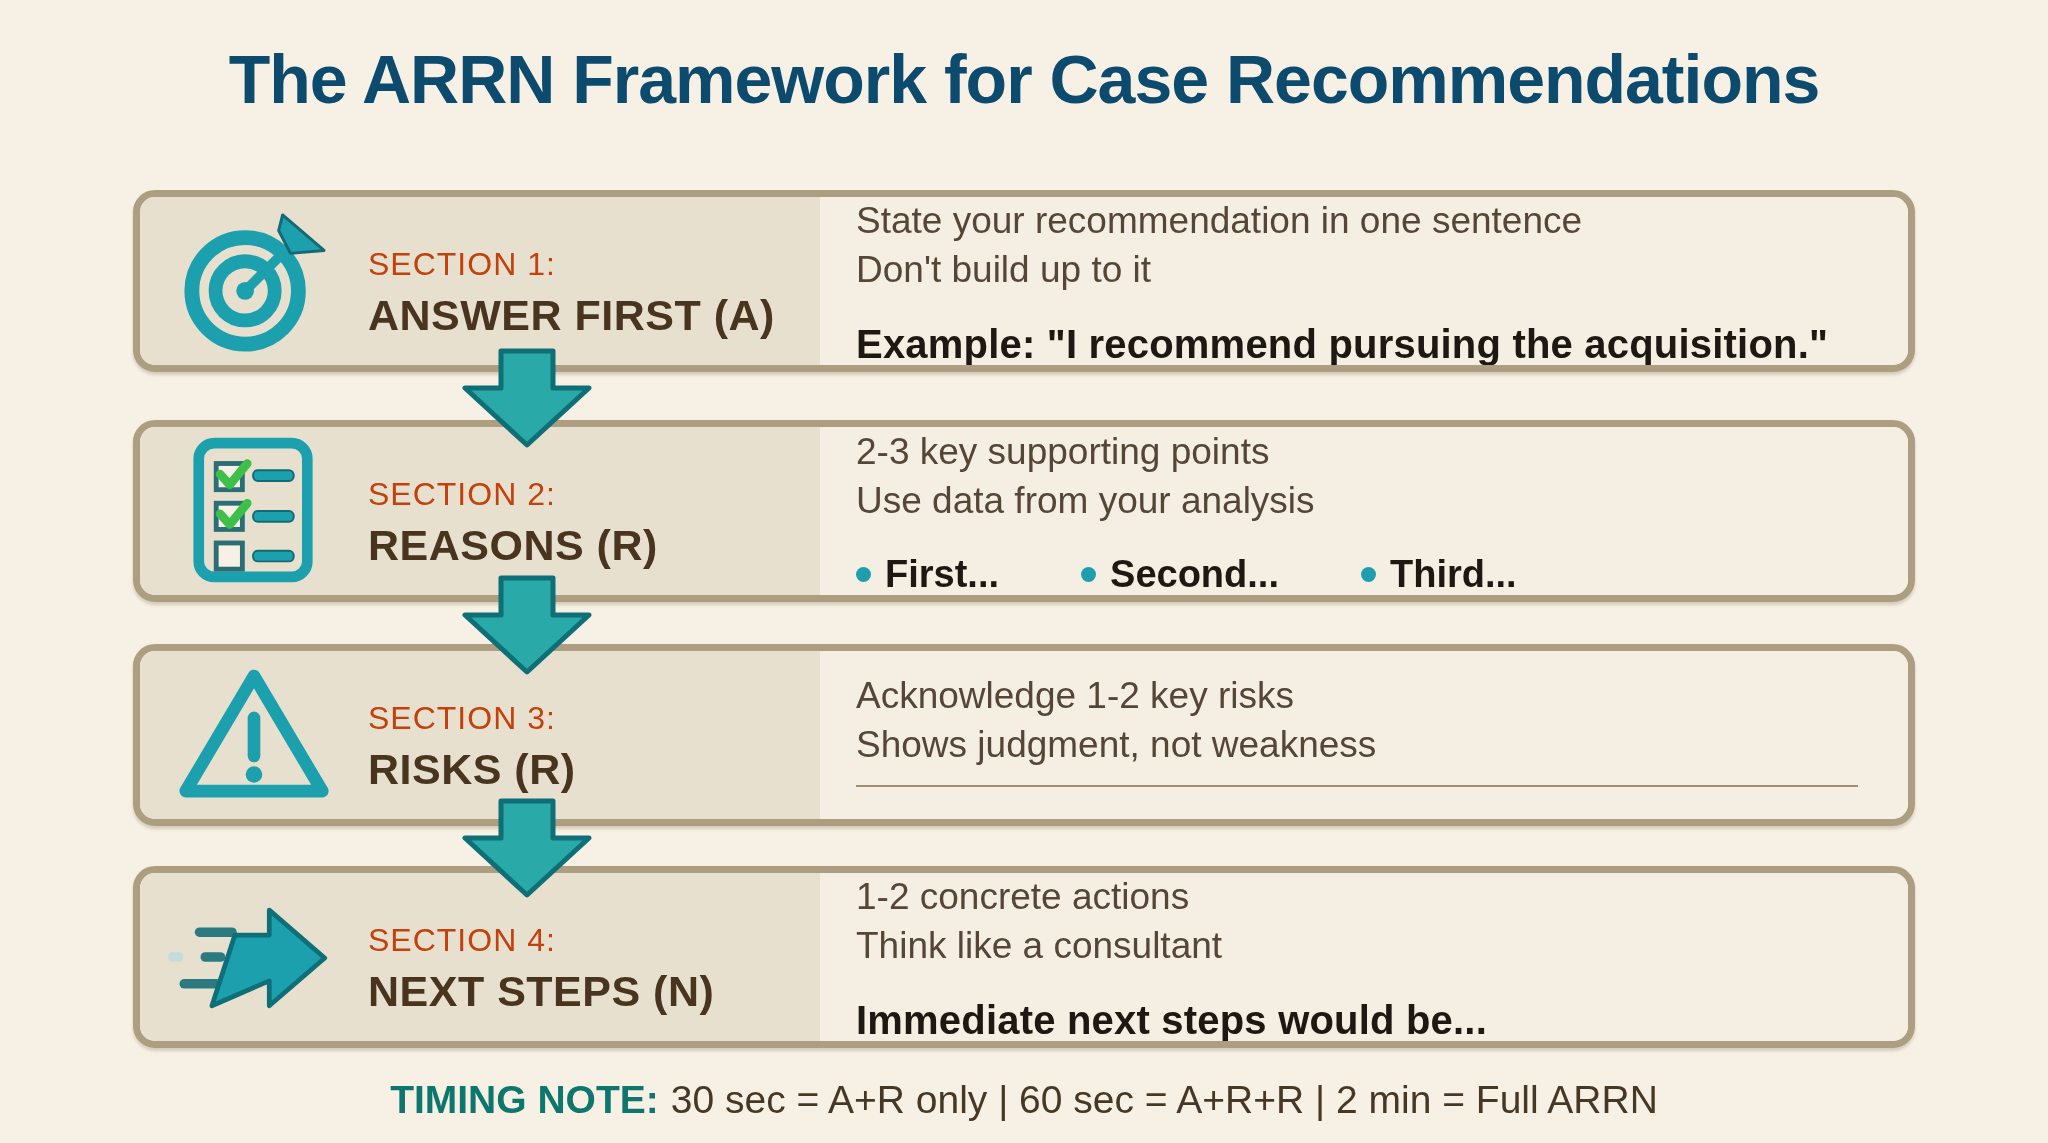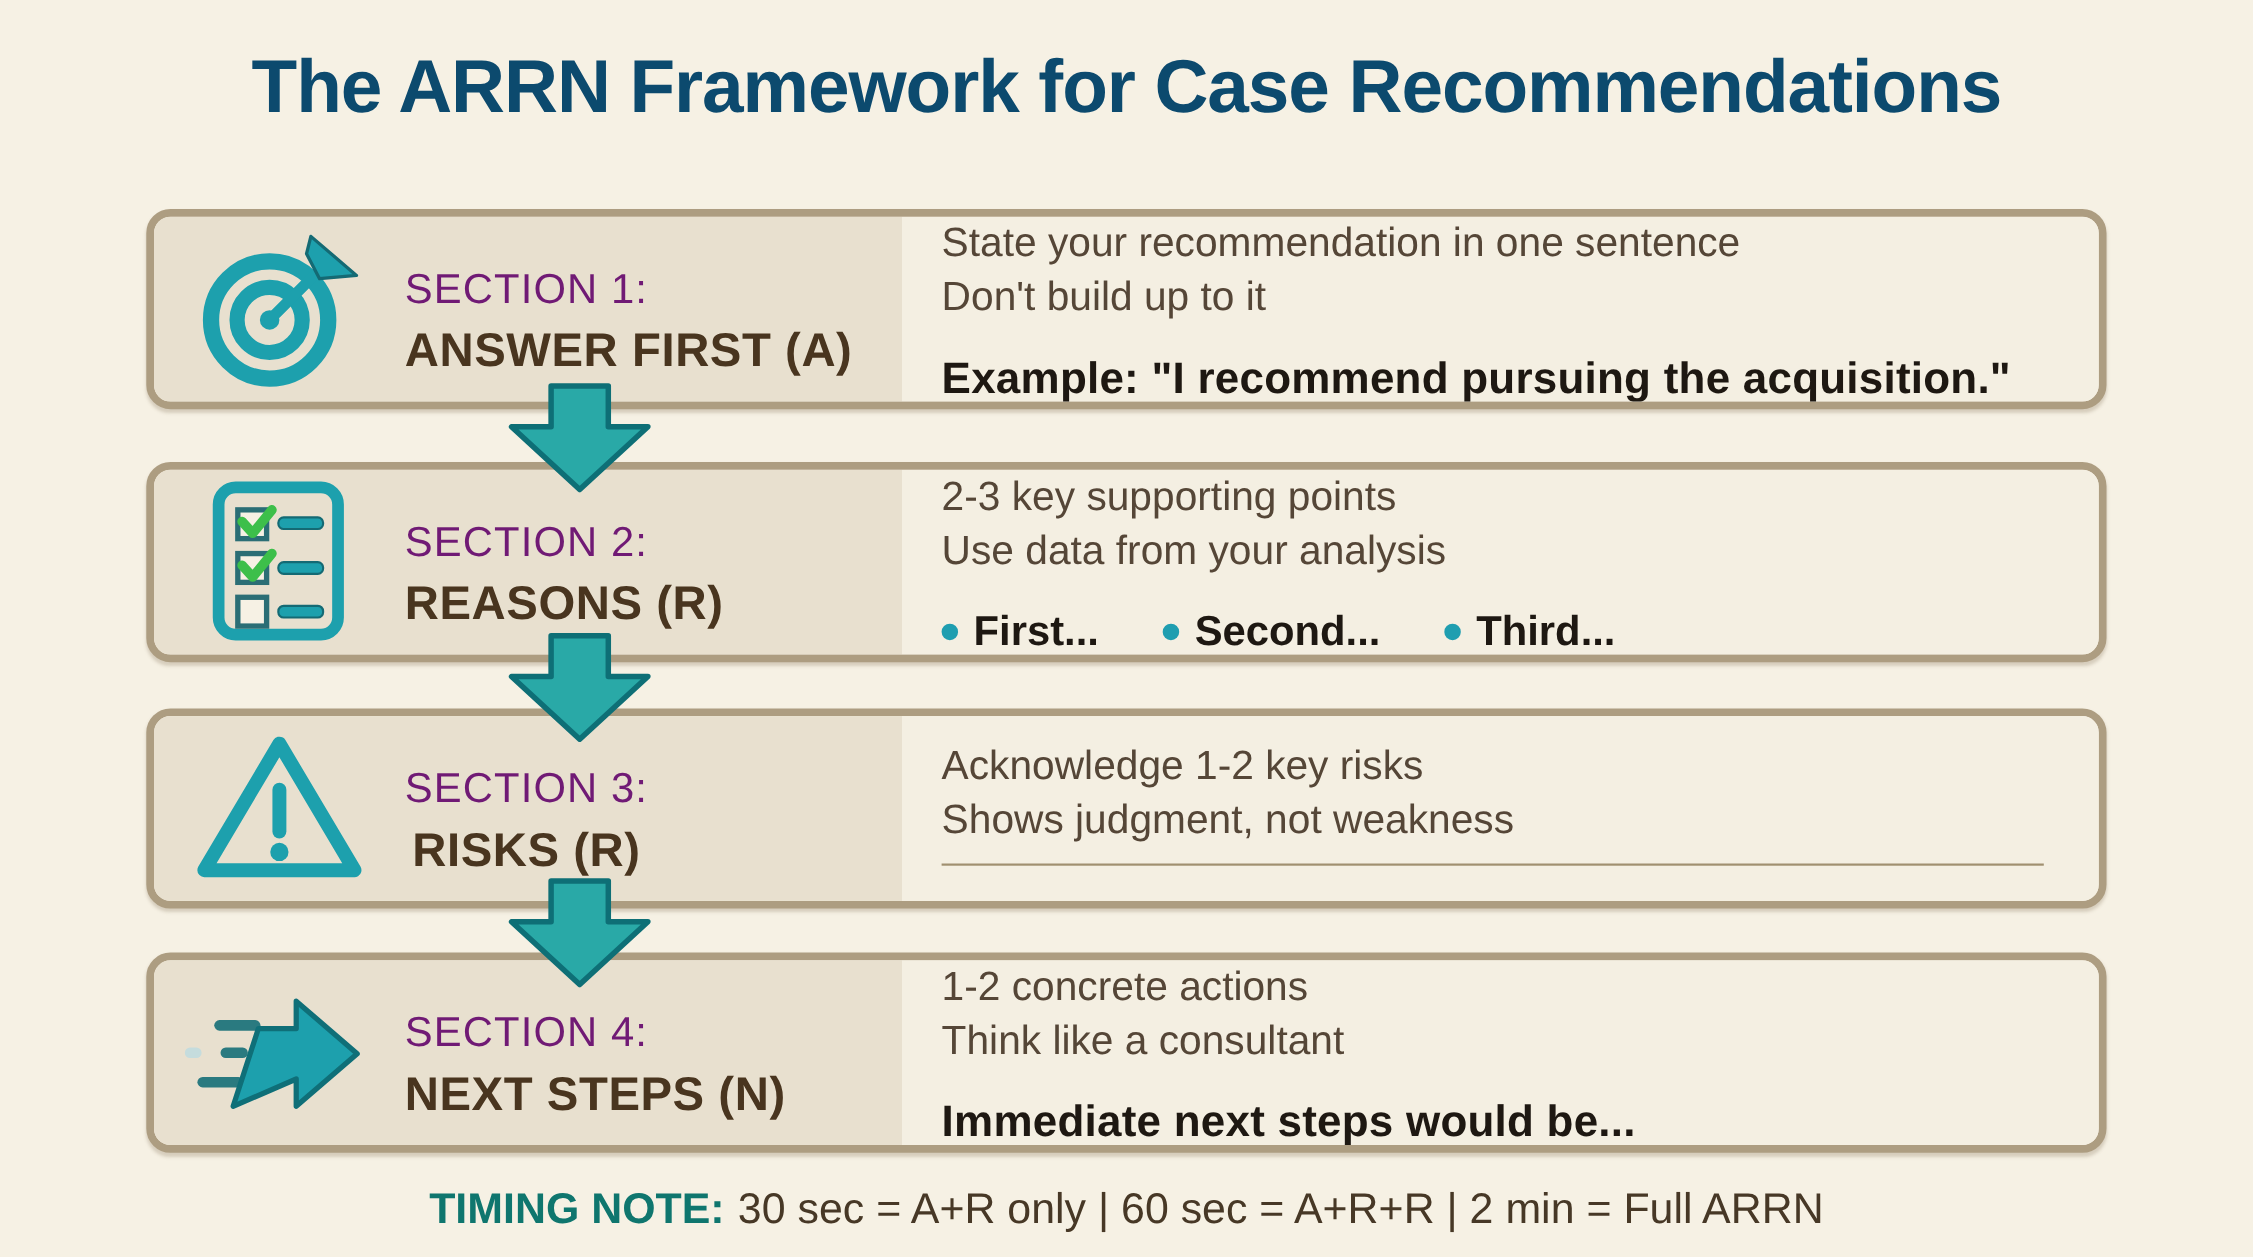--- a/index.html
+++ b/index.html
@@ -17,30 +17,30 @@
     display:flex;overflow:hidden;background:#f4efe2;
     box-shadow:0 3px 3px rgba(120,100,70,0.25);
   }
   .row1{top:190px}.row2{top:420px}.row3{top:644px}.row4{top:866px}
   .cell-left{
     width:680px;flex:0 0 680px;background:#e8e0cf;display:flex;align-items:center;
     padding-left:28px;box-sizing:border-box;
   }
   .icon-box{width:172px;height:160px;flex:0 0 172px;display:flex;align-items:center;justify-content:center;}
   .labels{margin-left:28px;}
-  .sec-label{font-size:38px;color:#701a75;letter-spacing:1px;line-height:1.25;margin-top:24px;}
+  .sec-label{font-size:32px;color:#c2410c;letter-spacing:1px;line-height:1.25;margin-top:24px;}
   .sec-name{font-size:43px;font-weight:bold;color:#49351f;letter-spacing:0.5px;line-height:1.2;margin-top:6px;text-align:center;}
   .cell-right{
     flex:1;background:#f4efe2;display:flex;flex-direction:column;justify-content:center;
     padding:14px 44px 12px 36px;box-sizing:border-box;
   }
   .desc{font-size:37px;color:#554637;line-height:1.32;}
   .divider{height:2px;background:#a09070;border:none;margin:15px 6px 13px 0;width:auto;}
   .example{font-size:40px;font-weight:bold;color:#1e1812;letter-spacing:0.2px;}
-  .bullet-row{display:flex;align-items:flex-start;gap:58px;}
+  .bullet-row{display:flex;align-items:flex-start;gap:82px;}
   .bullet-item{display:flex;align-items:center;gap:14px;}
   .bullet-dot{width:15px;height:15px;border-radius:50%;background:#1f9eb0;flex:0 0 15px;}
   .bullet-text{font-size:38px;font-weight:bold;color:#1e1812;}
   .flow-arrow{position:absolute;left:462px;width:130px;height:100px;z-index:5;}
   .arrow1{top:348px}.arrow2{top:575px}.arrow3{top:798px}
   .timing{
     position:absolute;top:1078px;left:0;width:100%;text-align:center;font-size:39px;color:#473826;
   }
   .timing .t-label{font-weight:bold;color:#0f766e;margin-right:12px;}
 </style>

